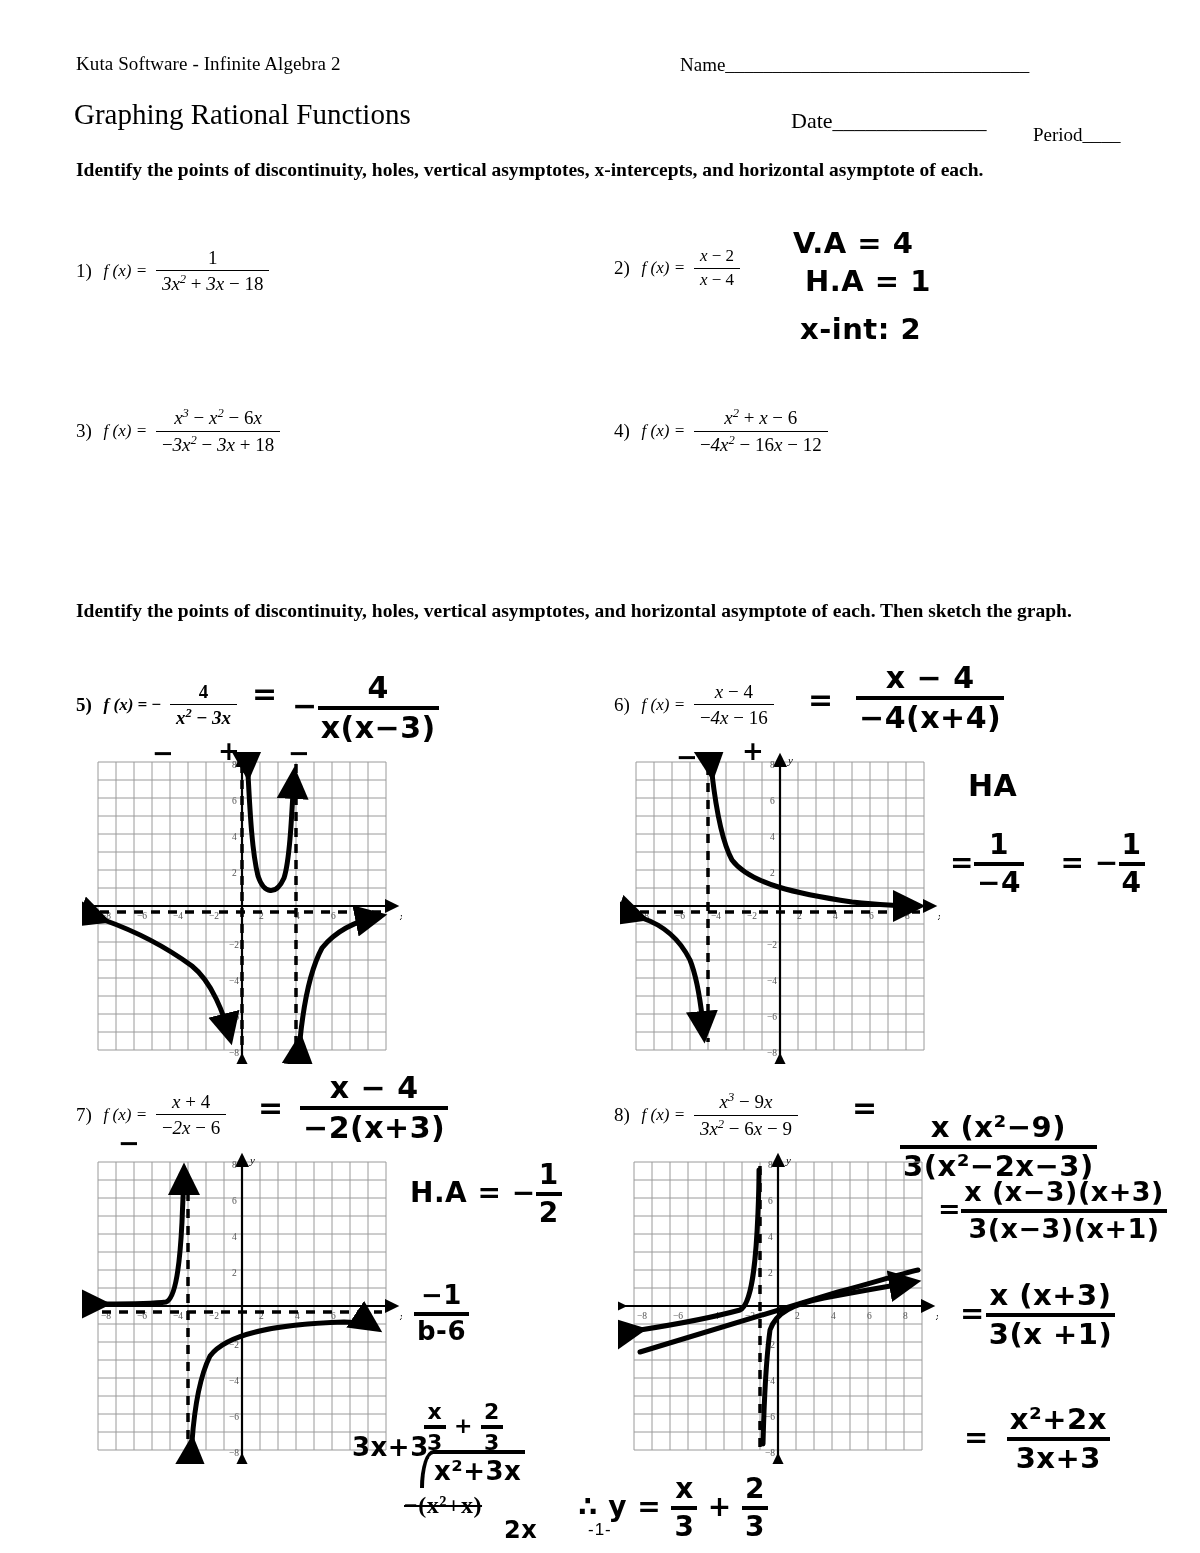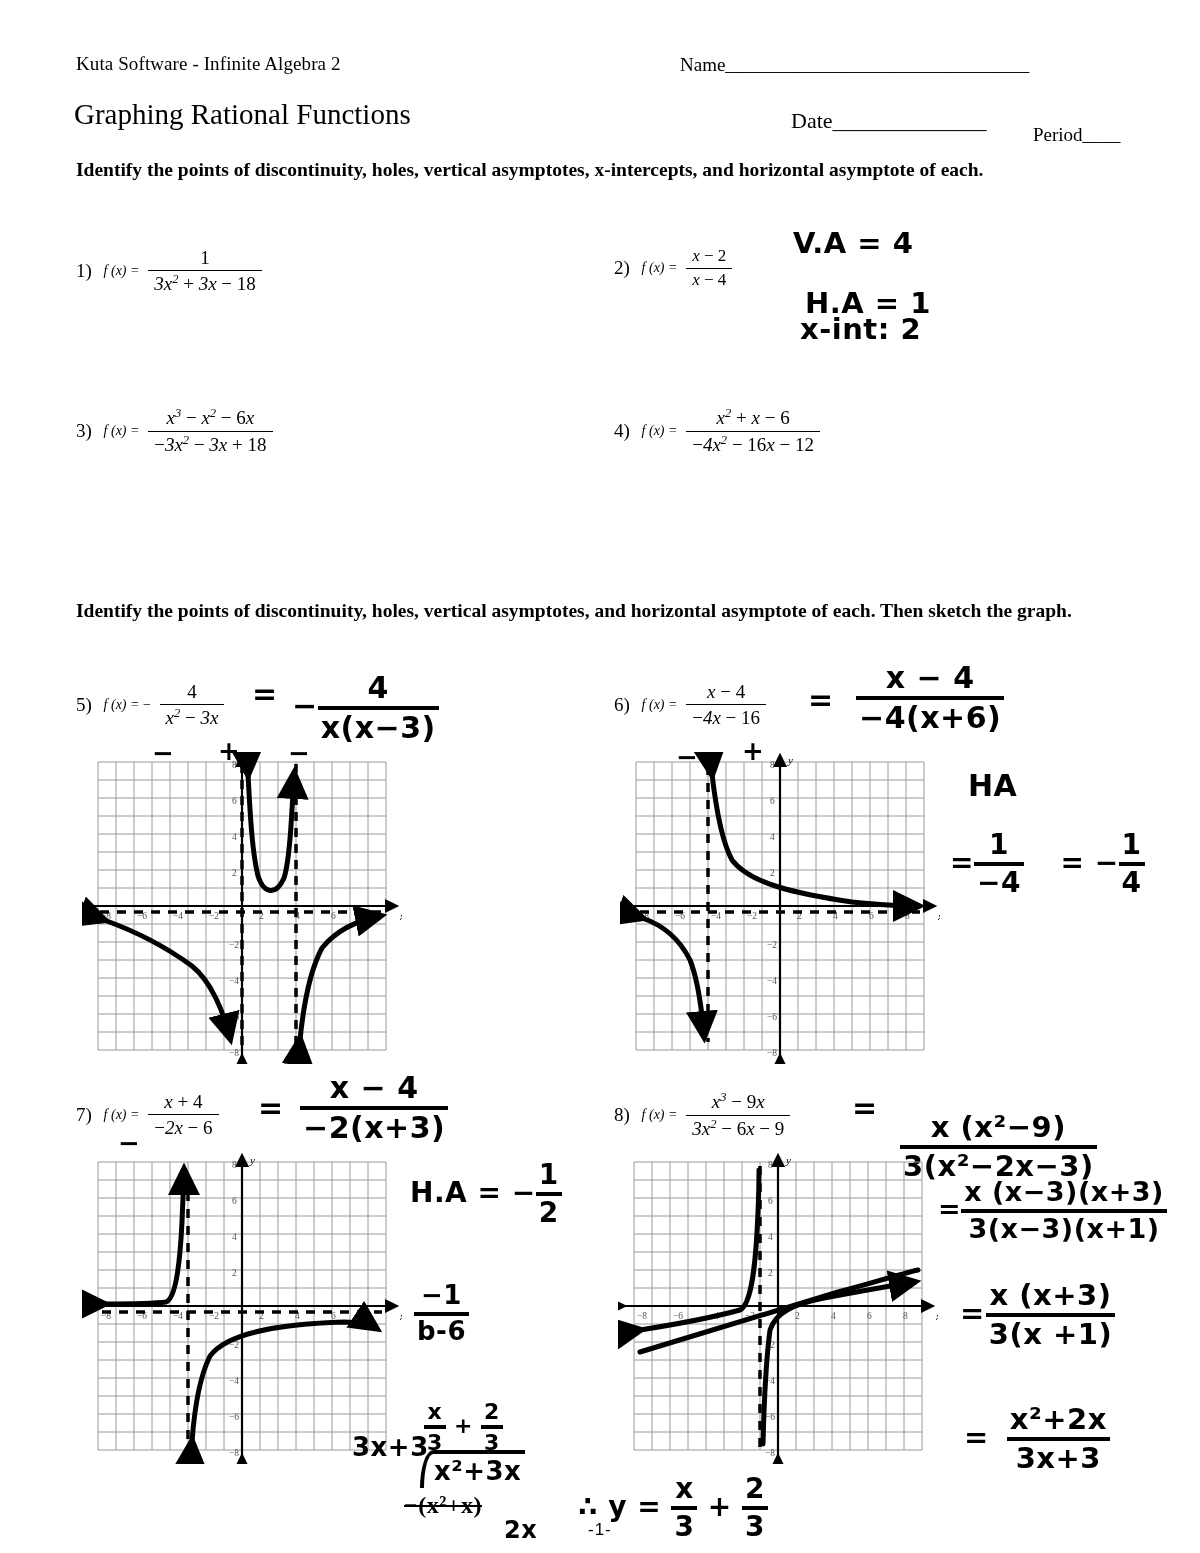--- a/index.html
+++ b/index.html
@@ -72,21 +72,21 @@
   }
   .prob .num {
     display: inline-block;
     vertical-align: middle;
     margin-right: 7px;
   }
   .fx {
     display: inline-block;
     vertical-align: middle;
     font-style: italic;
-    font-size: 14px;
+    font-size: 17px;
   }
 
   
   .frac {
     display: inline-block;
     vertical-align: middle;
     text-align: center;
     font-style: italic;
     line-height: 1.22;
     position: relative;
@@ -173,21 +173,21 @@
     <span class="num">2)</span>
     <span class="fx">f (x) =</span>
     <span class="frac" style="font-size:17px">
       <span class="nu">x <span class="opnum">−</span> <span class="opnum">2</span></span>
       <span class="de">x <span class="opnum">−</span> <span class="opnum">4</span></span>
     </span>
   </div>
 
   
   <div class="hw" style="left:793px; top:226px; font-size:29px;">V.A = 4</div>
-  <div class="hw" style="left:805px; top:286px; font-size:29px;">H.A = 1</div>
+  <div class="hw" style="left:805px; top:264px; font-size:29px;">H.A = 1</div>
   <div class="hw" style="left:800px; top:312px; font-size:29px;">x-int: 2</div>
 
   
   <div class="prob" style="left:76px; top:406px;">
     <span class="num">3)</span>
     <span class="fx">f (x) =</span>
     <span class="frac">
       <span class="nu">x<sup class="ex">3</sup> <span class="opnum">−</span> x<sup class="ex">2</sup> <span class="opnum">−</span> <span class="opnum">6</span>x</span>
       <span class="de"><span class="opnum">−</span>3x<sup class="ex">2</sup> <span class="opnum">−</span> 3x <span class="opnum">+</span> <span class="opnum">18</span></span>
     </span>
@@ -197,21 +197,21 @@
   <div class="prob" style="left:614px; top:406px;">
     <span class="num">4)</span>
     <span class="fx">f (x) =</span>
     <span class="frac">
       <span class="nu">x<sup class="ex">2</sup> <span class="opnum">+</span> x <span class="opnum">−</span> <span class="opnum">6</span></span>
       <span class="de"><span class="opnum">−</span>4x<sup class="ex">2</sup> <span class="opnum">−</span> <span class="opnum">16</span>x <span class="opnum">−</span> <span class="opnum">12</span></span>
     </span>
   </div>
 
   
-  <div class="prob" style="left:76px; top:680px;">
+  <div class="prob" style="left:76px; top:680px;font-weight:bold;">
     <span class="num">5)</span>
     <span class="fx">f (x) = <span class="opnum">−</span></span>
     <span class="frac">
       <span class="nu opnum">4</span>
       <span class="de">x<sup class="ex">2</sup> <span class="opnum">−</span> 3x</span>
     </span>
   </div>
   
   <div class="hw" style="left:252px; top:676px; font-size:30px;">=</div>
   <div class="hw" style="left:292px; top:672px; font-size:30px;">
@@ -312,21 +312,21 @@
   <div class="prob" style="left:614px; top:680px;">
     <span class="num">6)</span>
     <span class="fx">f (x) =</span>
     <span class="frac">
       <span class="nu">x <span class="opnum">−</span> <span class="opnum">4</span></span>
       <span class="de"><span class="opnum">−</span>4x <span class="opnum">−</span> <span class="opnum">16</span></span>
     </span>
   </div>
   <div class="hw" style="left:808px; top:682px; font-size:30px;">=</div>
   <div class="hw" style="left:856px; top:662px; font-size:30px;">
-    <span class="hw-frac"><span class="nu">x − 4</span><span class="de">−4(x+6)</span></span>
+    <span class="hw-frac"><span class="nu">x − 4</span><span class="de">−4(x+4)</span></span>
   </div>
   <div class="hw" style="left:676px; top:742px; font-size:26px;">−</div>
   <div class="hw" style="left:742px; top:736px; font-size:26px;">+</div>
   
   <div class="hw" style="left:968px; top:768px; font-size:30px;">HA</div>
   <div class="hw" style="left:950px; top:830px; font-size:28px;">
     <span>=</span><span class="hw-frac"><span class="nu">1</span><span class="de">−4</span></span>
     <span style="display:inline-block;width:16px"></span>
     <span>= −</span><span class="hw-frac"><span class="nu">1</span><span class="de">4</span></span>
   </div>

